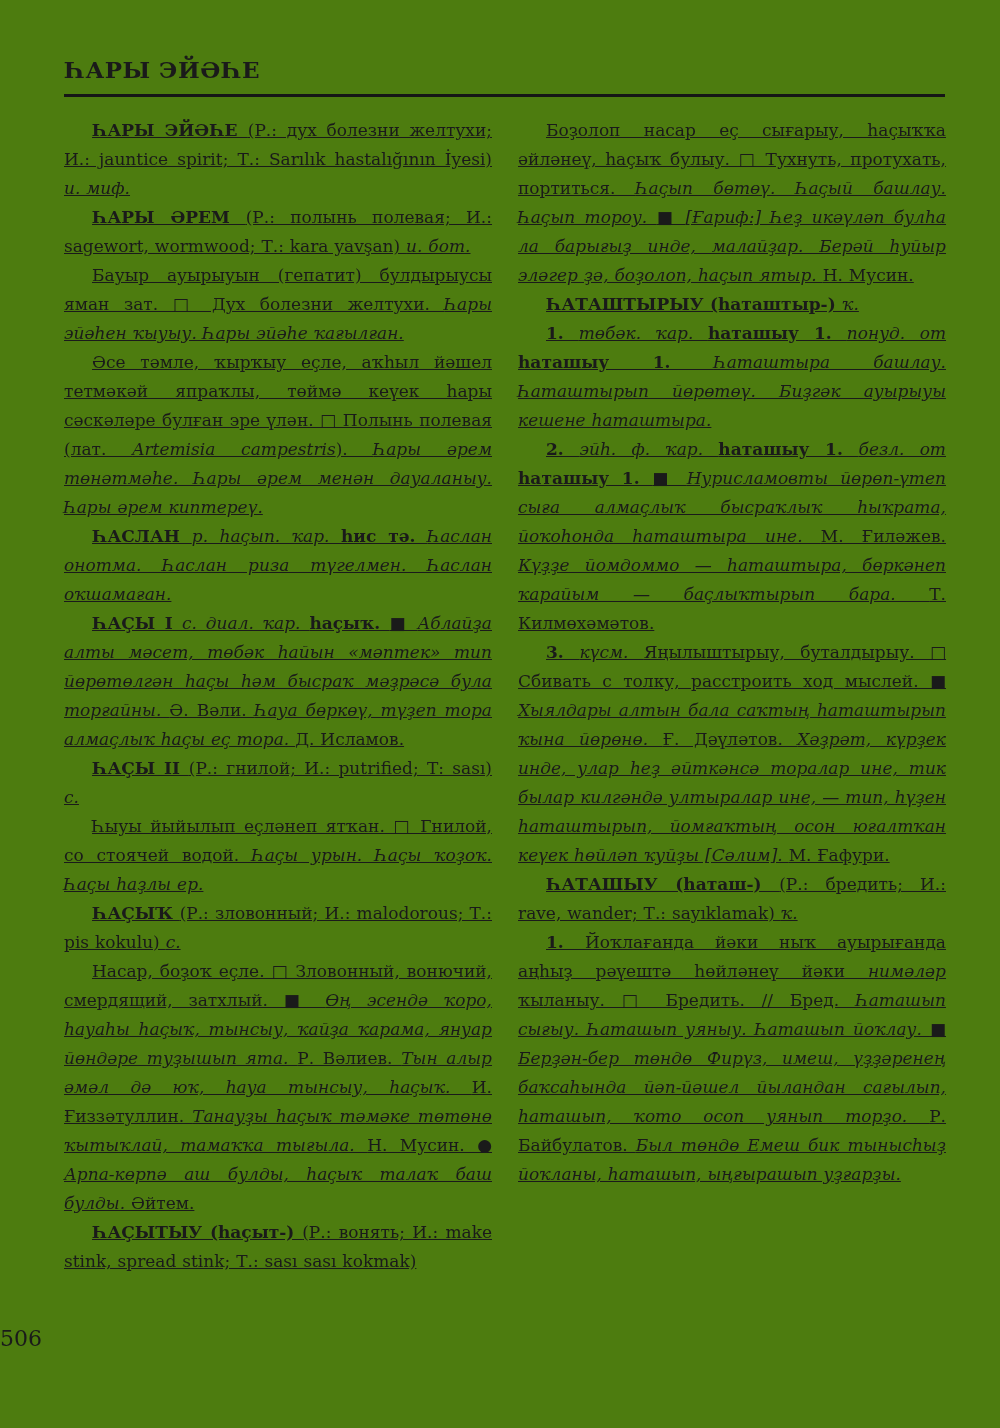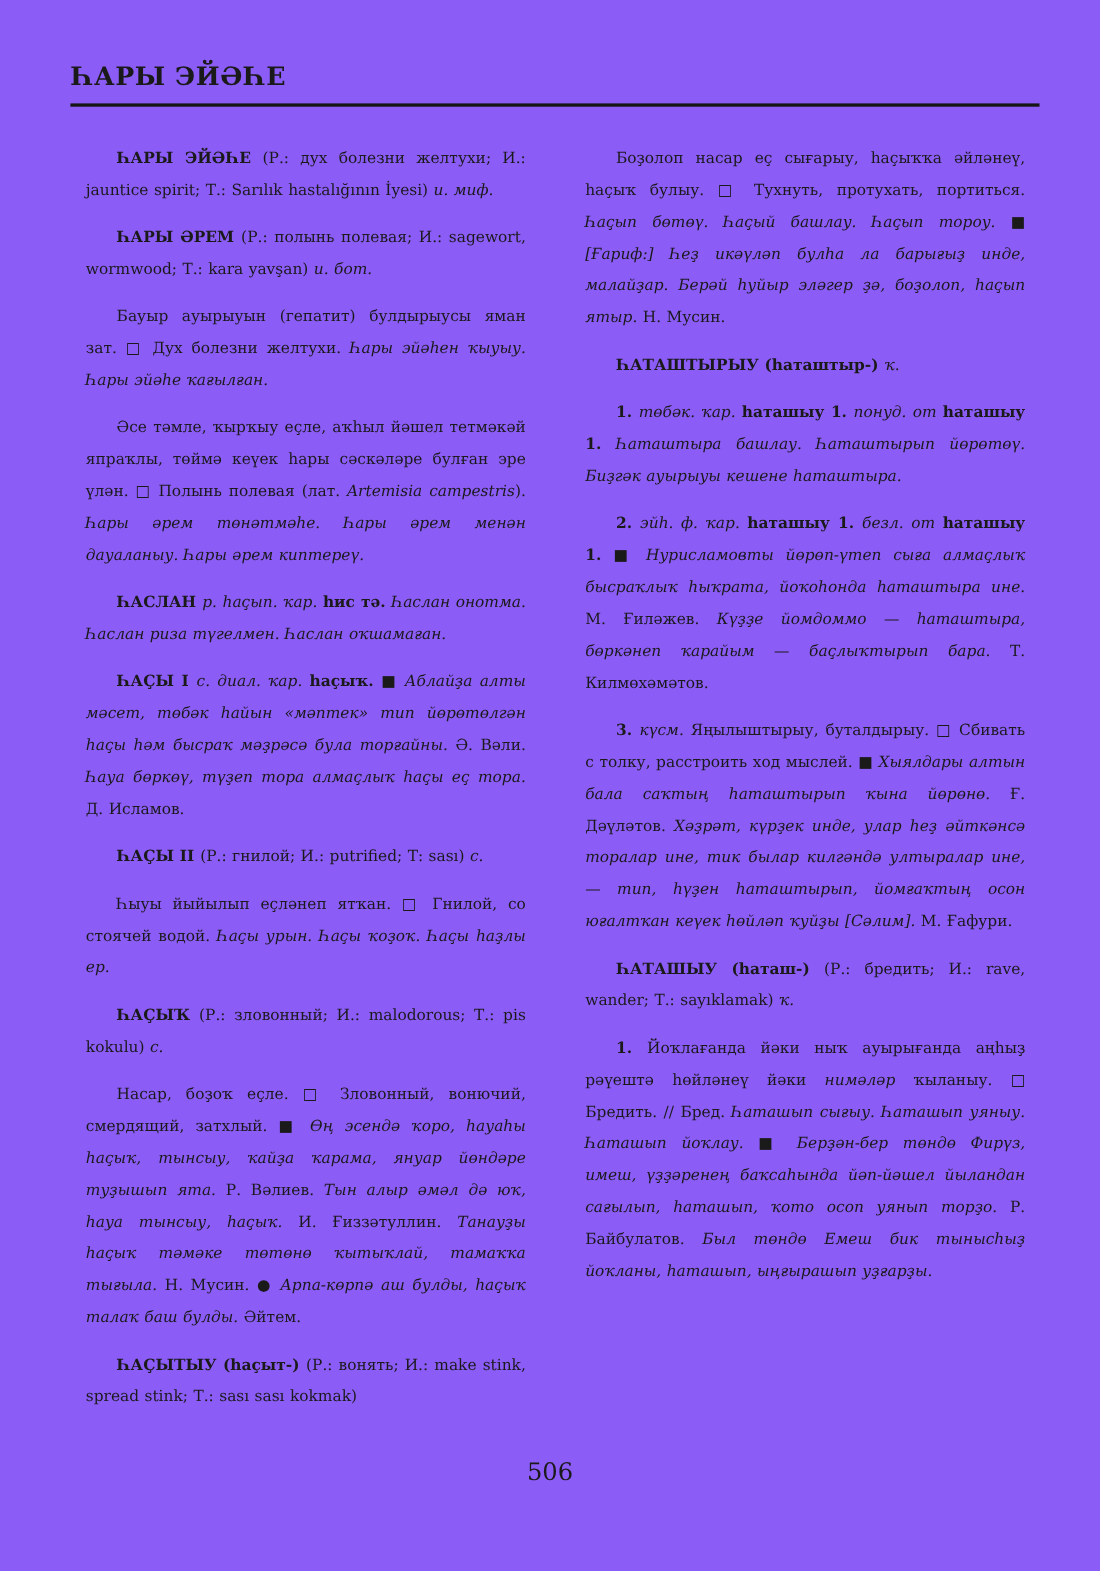--- a/index.html
+++ b/index.html
@@ -5,21 +5,21 @@
   html, body {
     margin: 0;
     padding: 0;
     background: #ffffff;
   }
   .page {
     position: relative;
     width: 1000px;
     height: 1428px;
     margin: 0 auto;
-    background: #8b5cf6;
+    background: #4d7c0f;
     color: #1a1a1a;
     font-family: "DejaVu Serif", "Liberation Serif", serif;
     overflow: hidden;
   }
   .running-head {
     position: absolute;
     left: 64px;
     top: 56px;
     font-size: 23px;
     font-weight: bold;
@@ -40,36 +40,37 @@
     top: 116px;
     width: 882px;
     display: flex;
     gap: 26px;
   }
   .col {
     width: 428px;
     flex: 0 0 428px;
   }
   p.para {
-    margin: 14px;
+    margin: 0;
     text-indent: 28px;
     text-align: justify;
-    font-size: 14px;
+    font-size: 17px;
     line-height: 29px;
     word-spacing: 0.5px;
+    text-decoration: underline;
   }
   .seg-n { font-style: normal; font-weight: normal; }
   .seg-b { font-weight: bold; }
   .seg-i { font-style: italic; }
   .page-number {
     position: absolute;
     top: 1326px;
     left: 0;
     width: 100%;
-    text-align: center;
+    text-align: left;
     font-size: 22px;
   }
 </style>
 </head>
 <body>
 
 <div class="page">
   <div class="running-head">ҺАРЫ ЭЙӘҺЕ</div>
   <div class="header-rule"></div>
   <div class="columns">

